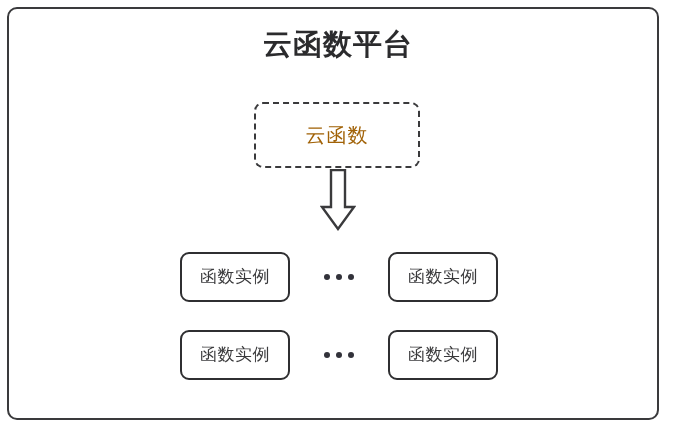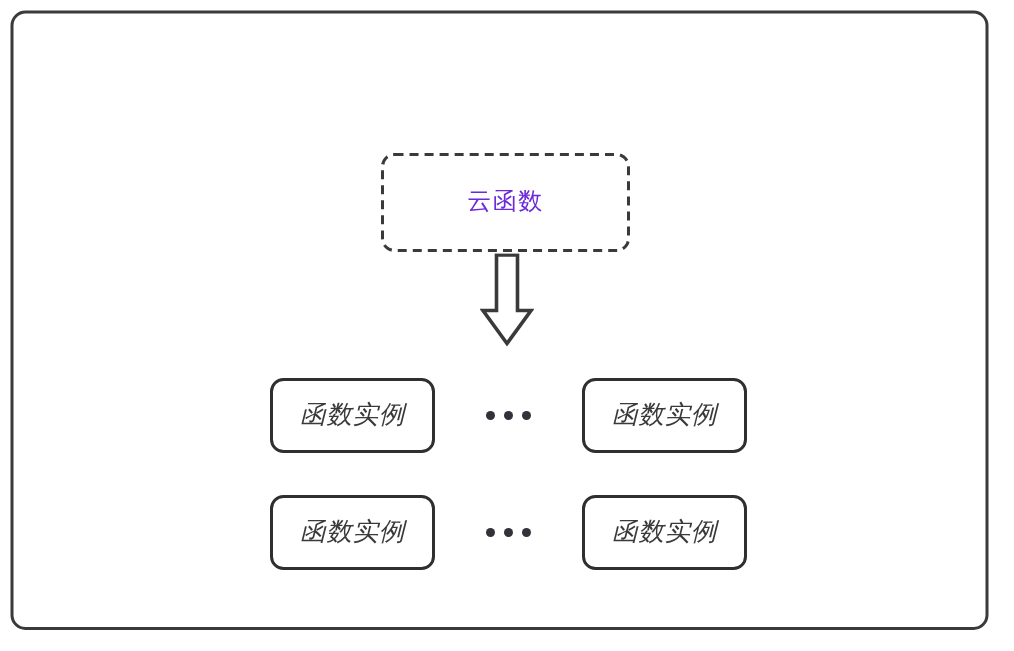--- a/index.html
+++ b/index.html
@@ -59,22 +59,22 @@
     height: 66px;
     box-sizing: border-box;
     border: 2.5px dashed #3a3a3c;
     border-radius: 9px;
     background: #ffffff;
     display: flex;
     align-items: center;
     justify-content: center;
   }
   .function-box-label {
-    font-size: 16px;
-    color: #6d28d9;
+    font-size: 20px;
+    color: #a16207;
     letter-spacing: 1px;
     line-height: 24px;
     white-space: nowrap;
   }
 
   
   .flow-arrow {
     position: absolute;
     left: 320px;
     top: 169px;
@@ -106,21 +106,20 @@
     display: flex;
     align-items: center;
     justify-content: center;
   }
   .instance-label {
     font-size: 17px;
     color: #3a3a3c;
     letter-spacing: 0.5px;
     line-height: 20px;
     white-space: nowrap;
-    font-style: italic;
   }
 
   .ellipsis-dots {
     display: flex;
     align-items: center;
     gap: 6px;
   }
   .ellipsis-dots span {
     display: block;
     width: 6px;
@@ -140,20 +139,21 @@
     white-space: nowrap;
   }
 </style>
 </head>
 <body>
 
 <div id="canvas">
 
   <div class="platform-frame"></div>
 
+  <div class="platform-title">云函数平台</div>
 
   <div class="function-box">
     <div class="function-box-label">云函数</div>
   </div>
 
   <div class="flow-arrow">
     <svg width="36" height="62" viewBox="0 0 36 62" xmlns="http://www.w3.org/2000/svg">
       <polygon points="11,1 25,1 25,38 34,38 18,60 2,38 11,38" fill="#ffffff" stroke="#3a3a3c" stroke-width="2.4" stroke-linejoin="miter"></polygon>
     </svg>
   </div>

